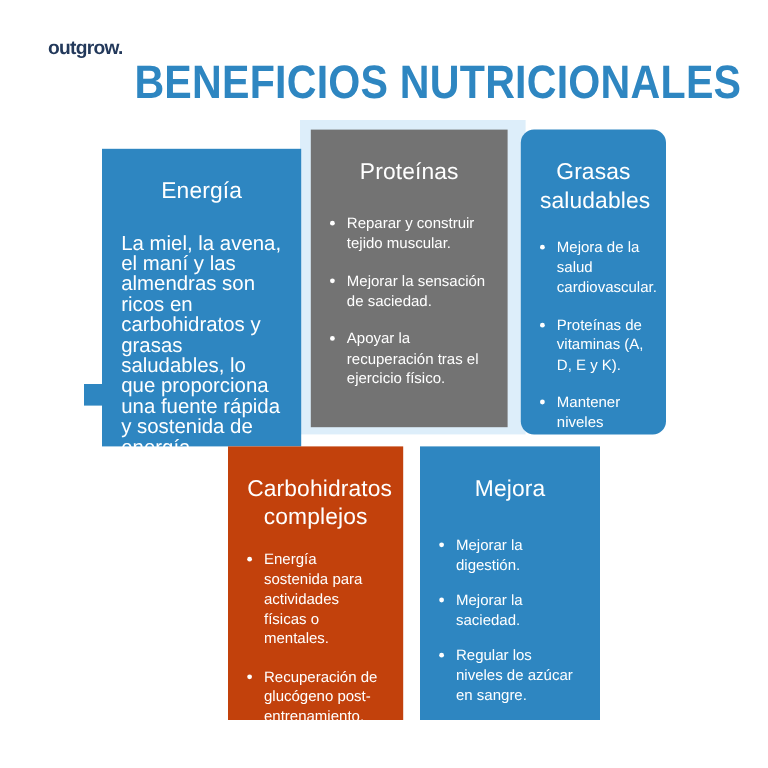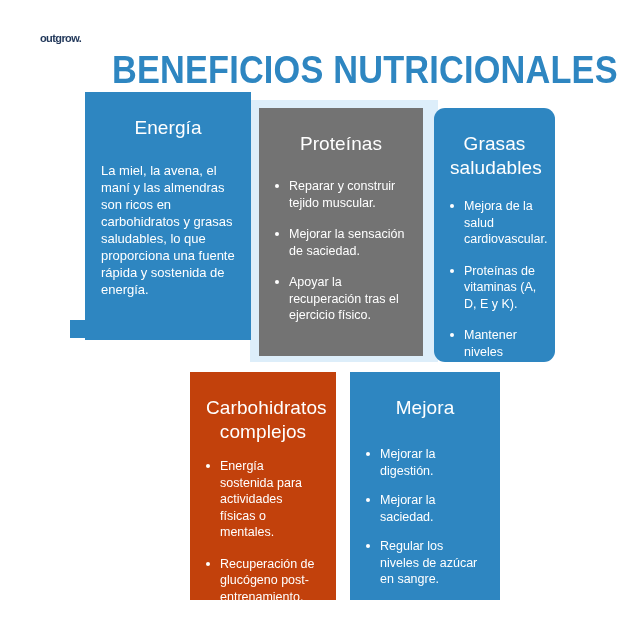--- a/index.html
+++ b/index.html
@@ -13,21 +13,21 @@
     font-family: "Liberation Sans", sans-serif;
     overflow: hidden;
     position: relative;
   }
 
   
   #brand-logo {
     position: absolute;
     left: 40px;
     top: 33px;
-    font-size: 11px;
+    font-size: 16px;
     font-weight: bold;
     letter-spacing: -0.6px;
     color: #23395b;
     line-height: 1;
   }
   #brand-logo .dot {
     color: #23395b;
   }
 
   #page-title {
@@ -79,21 +79,21 @@
     margin: 6px 0 0 0;
     letter-spacing: 0.1px;
   }
   .card-body {
     margin-top: 22px;
     font-size: 12.5px;
     line-height: 16.5px;
   }
   .card-paragraph {
     margin: 0;
-    font-size: 13px;
+    font-size: 17px;
     line-height: 17px;
   }
   ul.bullets {
     list-style: none;
     margin: 0;
     padding: 0;
   }
   ul.bullets li {
     position: relative;
     padding-left: 14px;
@@ -106,21 +106,21 @@
     position: absolute;
     left: 0;
     top: 6px;
     width: 4px;
     height: 4px;
     border-radius: 50%;
     background: #ffffff;
   }
 
   
-  #card-energia        { left: 85px;  top: 92px; width: 166px; height: 248px; }
+  #card-energia        { left: 85px;  top: 124px; width: 166px; height: 248px; }
   #card-proteinas      { left: 259px; top: 108px; width: 164px; height: 248px; }
   #card-grasas         { left: 434px; top: 108px; width: 121px; height: 254px; border-radius: 11px; }
   #card-carbohidratos  { left: 190px; top: 372px; width: 146px; height: 228px; }
   #card-fibra          { left: 350px; top: 372px; width: 150px; height: 228px; }
 
   #card-grasas .card-body { margin-top: 18px; }
   #card-carbohidratos .card-body { margin-top: 14px; }
   #card-fibra .card-body { margin-top: 26px; }
   #card-fibra ul.bullets li { margin-bottom: 13px; }
 </style>

